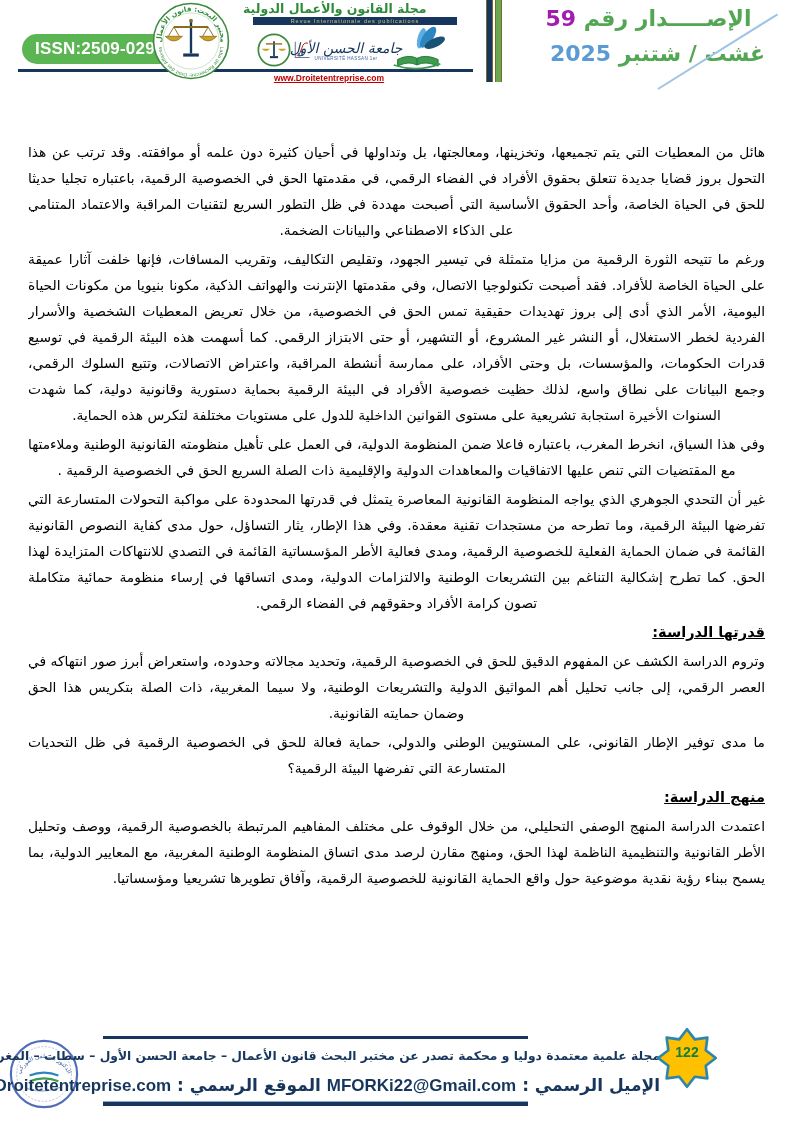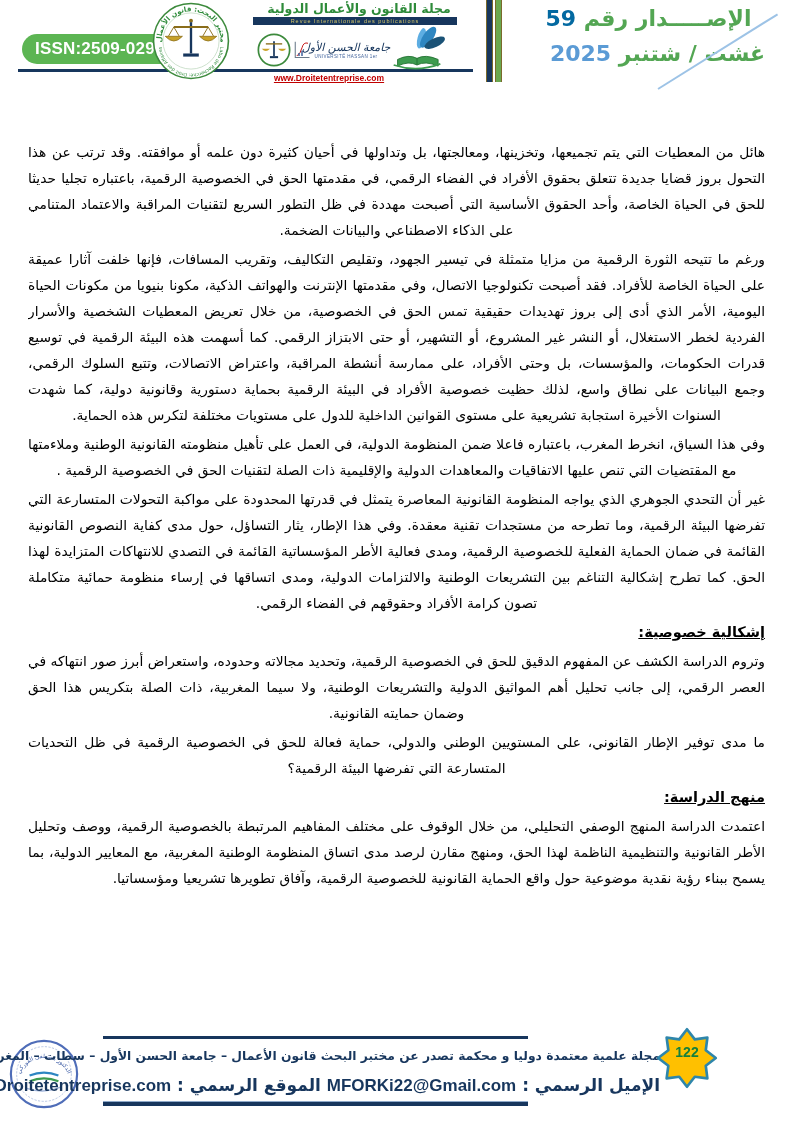--- a/index.html
+++ b/index.html
@@ -7,37 +7,37 @@
 
   
   .header{position:absolute;top:0;left:0;width:794px;height:95px;direction:ltr;}
   .issn-pill{position:absolute;left:22px;top:34px;background:#5CB553;color:#fff;
     font-family:"Liberation Sans",sans-serif;font-weight:bold;font-size:17px;
     padding:5px 13px;border-radius:17px;letter-spacing:.2px;}
   .header-rule{position:absolute;left:18px;top:69px;width:455px;height:3px;background:#17365D;}
 
   .lab-logo{position:absolute;left:152px;top:2px;width:78px;height:78px;}
   .journal-logo{position:absolute;left:243px;top:1px;width:232px;height:88px;display:flex;flex-direction:column;}
-  .jl-title{font-size:12.5px;font-weight:bold;color:#2E8B3A;text-align:center;direction:rtl;line-height:15px;}
+  .jl-title{font-size:12.5px;font-weight:bold;color:#2E8B3A;text-align:left;direction:rtl;line-height:15px;}
   .jl-banner{background:#17365D;color:#D9C96A;font-size:5.5px;line-height:8px;text-align:center;
     letter-spacing:1px;font-family:"Liberation Sans",sans-serif;margin:1px 18px 0 10px;}
   .jl-mid{display:flex;align-items:center;height:50px;direction:ltr;gap:2px;padding-left:14px;}
   .jl-univ{display:flex;flex-direction:column;align-items:center;width:66px;}
-  .jl-univ .ar{font-size:11px;color:#17365D;font-style:italic;white-space:nowrap;}
+  .jl-univ .ar{font-size:14px;color:#17365D;font-style:italic;white-space:nowrap;}
   .jl-univ .fr{font-size:4.5px;color:#41639C;letter-spacing:.4px;font-family:"Liberation Sans",sans-serif;white-space:nowrap;}
   .jl-site{color:#C00000;font-size:8.5px;font-weight:bold;text-decoration:underline;
     text-align:center;direction:ltr;font-family:"Liberation Sans",sans-serif;margin-top:-2px;margin-right:60px;}
 
   .vbar{position:absolute;top:0;height:82px;width:5px;border-left:1px solid #7A6A2C;border-right:1px solid #7A6A2C;}
   .vbar.navy{left:486px;background:#17365D;}
   .vbar.green{left:495px;background:#6AA84F;}
 
   .issue-block{position:absolute;left:505px;top:5px;width:287px;direction:rtl;text-align:center;}
   .issue-line{font-size:22px;font-weight:bold;color:#53A653;line-height:28px;white-space:nowrap;}
-  .issue-line .num{color:#0369a1;margin-top:7px;}
+  .issue-line .num{color:#a21caf;margin-top:7px;}
   .date-line{font-size:22px;font-weight:bold;color:#53A653;line-height:28px;margin-top:7px;white-space:nowrap;}
   .date-line .num{color:#5B9BD5;margin-left:18px;}
   .slash{position:absolute;left:658px;top:88px;width:141px;height:2px;background:#9DC3E6;
     transform:rotate(-32deg);transform-origin:left center;}
 
   
   .content{position:absolute;top:99px;right:29px;left:28px;height:878px;overflow:hidden;margin-top:40px;}
   .para{font-size:13.8px;line-height:26px;text-align:justify;text-align-last:center;margin:0 0 3px 0;}
   .para.flush{text-align-last:right;}
   .bheading{font-size:14.5px;font-weight:bold;text-decoration:underline;line-height:26px;margin:2px 0 3px 0;text-align:right;}
@@ -139,23 +139,23 @@
         <span>غشت / شتنبر</span>
         <span class="num">2025</span>
       </div>
     </div>
     <div class="slash"></div>
   </header>
 
   <main class="content">
     <p class="para">هائل من المعطيات التي يتم تجميعها، وتخزينها، ومعالجتها، بل وتداولها في أحيان كثيرة دون علمه أو موافقته. وقد ترتب عن هذا التحول بروز قضايا جديدة تتعلق بحقوق الأفراد في الفضاء الرقمي، في مقدمتها الحق في الخصوصية الرقمية، باعتباره تجليا حديثا للحق في الحياة الخاصة، وأحد الحقوق الأساسية التي أصبحت مهددة في ظل التطور السريع لتقنيات المراقبة والاعتماد المتنامي على الذكاء الاصطناعي والبيانات الضخمة.</p>
     <p class="para">ورغم ما تتيحه الثورة الرقمية من مزايا متمثلة في تيسير الجهود، وتقليص التكاليف، وتقريب المسافات، فإنها خلفت آثارا عميقة على الحياة الخاصة للأفراد. فقد أصبحت تكنولوجيا الاتصال، وفي مقدمتها الإنترنت والهواتف الذكية، مكونا بنيويا من مكونات الحياة اليومية، الأمر الذي أدى إلى بروز تهديدات حقيقية تمس الحق في الخصوصية، من خلال تعريض المعطيات الشخصية والأسرار الفردية لخطر الاستغلال، أو النشر غير المشروع، أو التشهير، أو حتى الابتزاز الرقمي. كما أسهمت هذه البيئة الرقمية في توسيع قدرات الحكومات، والمؤسسات، بل وحتى الأفراد، على ممارسة أنشطة المراقبة، واعتراض الاتصالات، وتتبع السلوك الرقمي، وجمع البيانات على نطاق واسع، لذلك حظيت خصوصية الأفراد في البيئة الرقمية بحماية دستورية وقانونية دولية، كما شهدت السنوات الأخيرة استجابة تشريعية على مستوى القوانين الداخلية للدول على مستويات مختلفة لتكرس هذه الحماية.</p>
-    <p class="para">وفي هذا السياق، انخرط المغرب، باعتباره فاعلا ضمن المنظومة الدولية، في العمل على تأهيل منظومته القانونية الوطنية وملاءمتها مع المقتضيات التي تنص عليها الاتفاقيات والمعاهدات الدولية والإقليمية ذات الصلة لتقنيات الحق في الخصوصية الرقمية .</p>
+    <p class="para">وفي هذا السياق، انخرط المغرب، باعتباره فاعلا ضمن المنظومة الدولية، في العمل على تأهيل منظومته القانونية الوطنية وملاءمتها مع المقتضيات التي تنص عليها الاتفاقيات والمعاهدات الدولية والإقليمية ذات الصلة السريع الحق في الخصوصية الرقمية .</p>
     <p class="para">غير أن التحدي الجوهري الذي يواجه المنظومة القانونية المعاصرة يتمثل في قدرتها المحدودة على مواكبة التحولات المتسارعة التي تفرضها البيئة الرقمية، وما تطرحه من مستجدات تقنية معقدة. وفي هذا الإطار، يثار التساؤل، حول مدى كفاية النصوص القانونية القائمة في ضمان الحماية الفعلية للخصوصية الرقمية، ومدى فعالية الأطر المؤسساتية القائمة في التصدي للانتهاكات المتزايدة لهذا الحق. كما تطرح إشكالية التناغم بين التشريعات الوطنية والالتزامات الدولية، ومدى اتساقها في إرساء منظومة حمائية متكاملة تصون كرامة الأفراد وحقوقهم في الفضاء الرقمي.</p>
-    <h3 class="bheading">إشكالية خصوصية:</h3>
+    <h3 class="bheading">قدرتها الدراسة:</h3>
     <p class="para">وتروم الدراسة الكشف عن المفهوم الدقيق للحق في الخصوصية الرقمية، وتحديد مجالاته وحدوده، واستعراض أبرز صور انتهاكه في العصر الرقمي، إلى جانب تحليل أهم المواثيق الدولية والتشريعات الوطنية، ولا سيما المغربية، ذات الصلة بتكريس هذا الحق وضمان حمايته القانونية.</p>
     <p class="para">ما مدى توفير الإطار القانوني، على المستويين الوطني والدولي، حماية فعالة للحق في الخصوصية الرقمية في ظل التحديات المتسارعة التي تفرضها البيئة الرقمية؟</p>
     <h3 class="bheading">منهج الدراسة:</h3>
     <p class="para flush">اعتمدت الدراسة المنهج الوصفي التحليلي، من خلال الوقوف على مختلف المفاهيم المرتبطة بالخصوصية الرقمية، ووصف وتحليل الأطر القانونية والتنظيمية الناظمة لهذا الحق، ومنهج مقارن لرصد مدى اتساق المنظومة الوطنية المغربية، مع المعايير الدولية، بما يسمح ببناء رؤية نقدية موضوعية حول واقع الحماية القانونية للخصوصية الرقمية، وآفاق تطويرها تشريعيا ومؤسساتيا.</p>
   </main>
 
   <footer>
 
     <div class="stamp">
       <svg viewBox="0 0 100 100" width="72" height="76">

